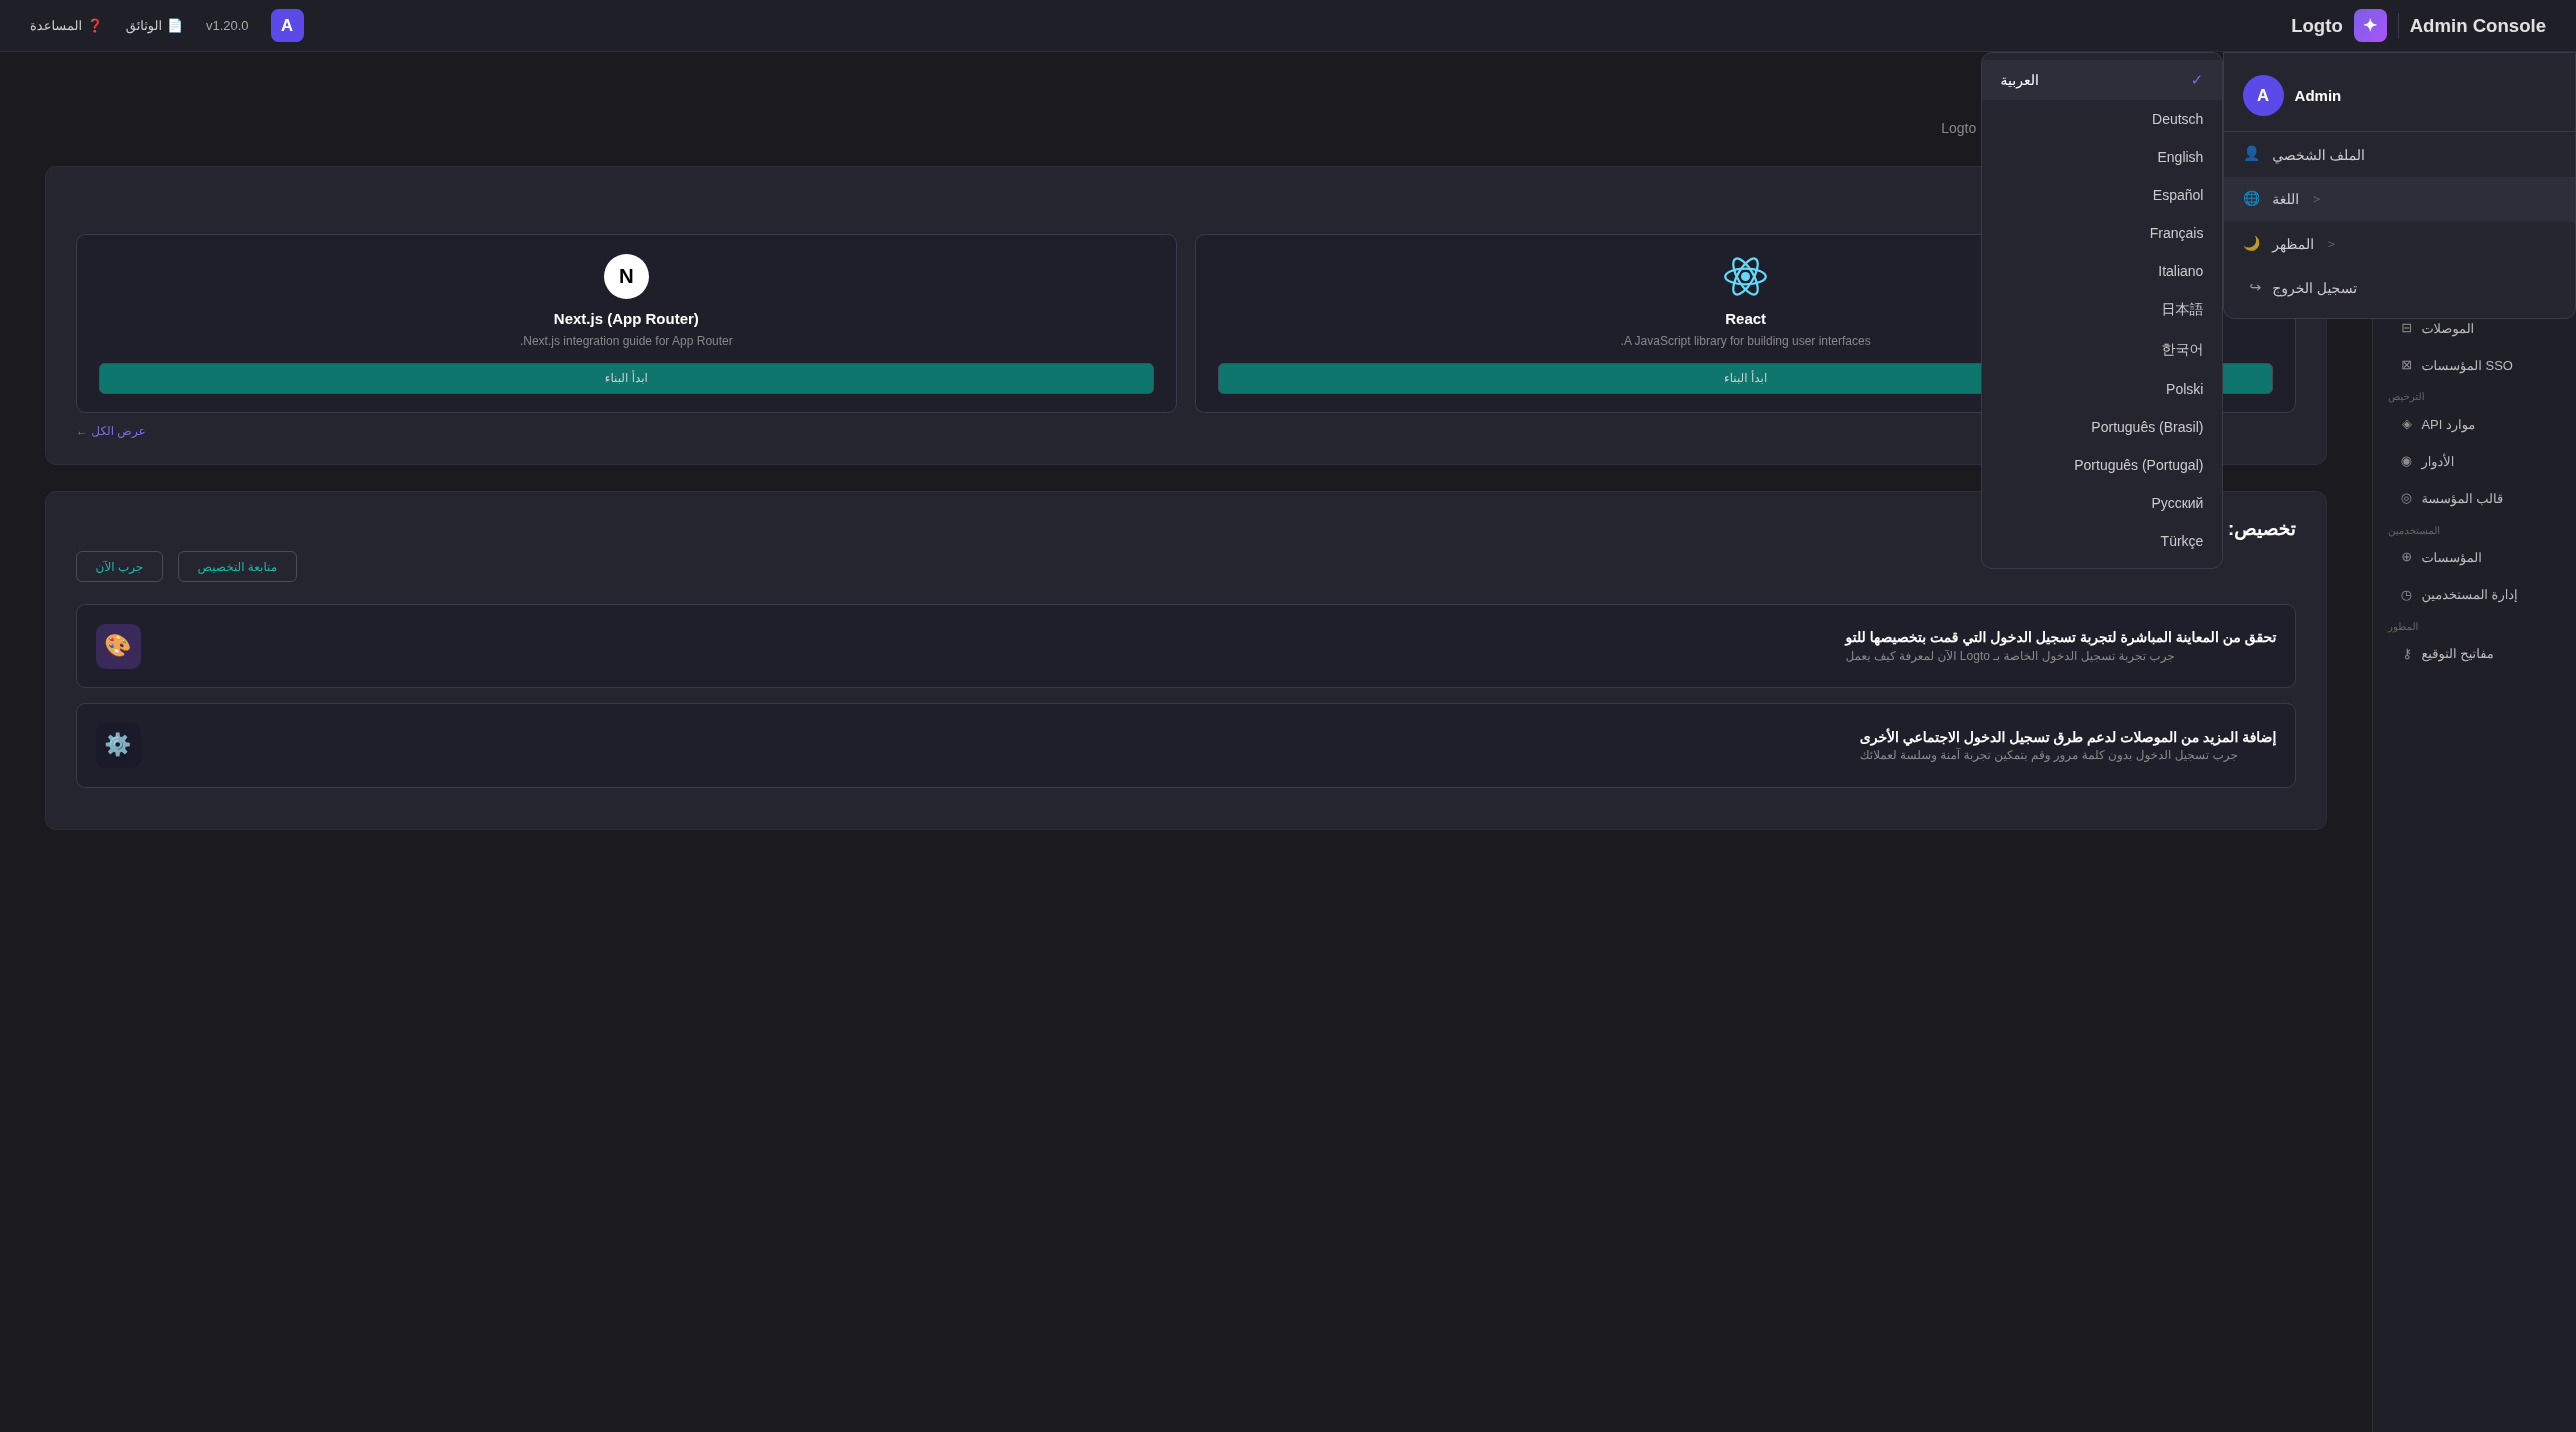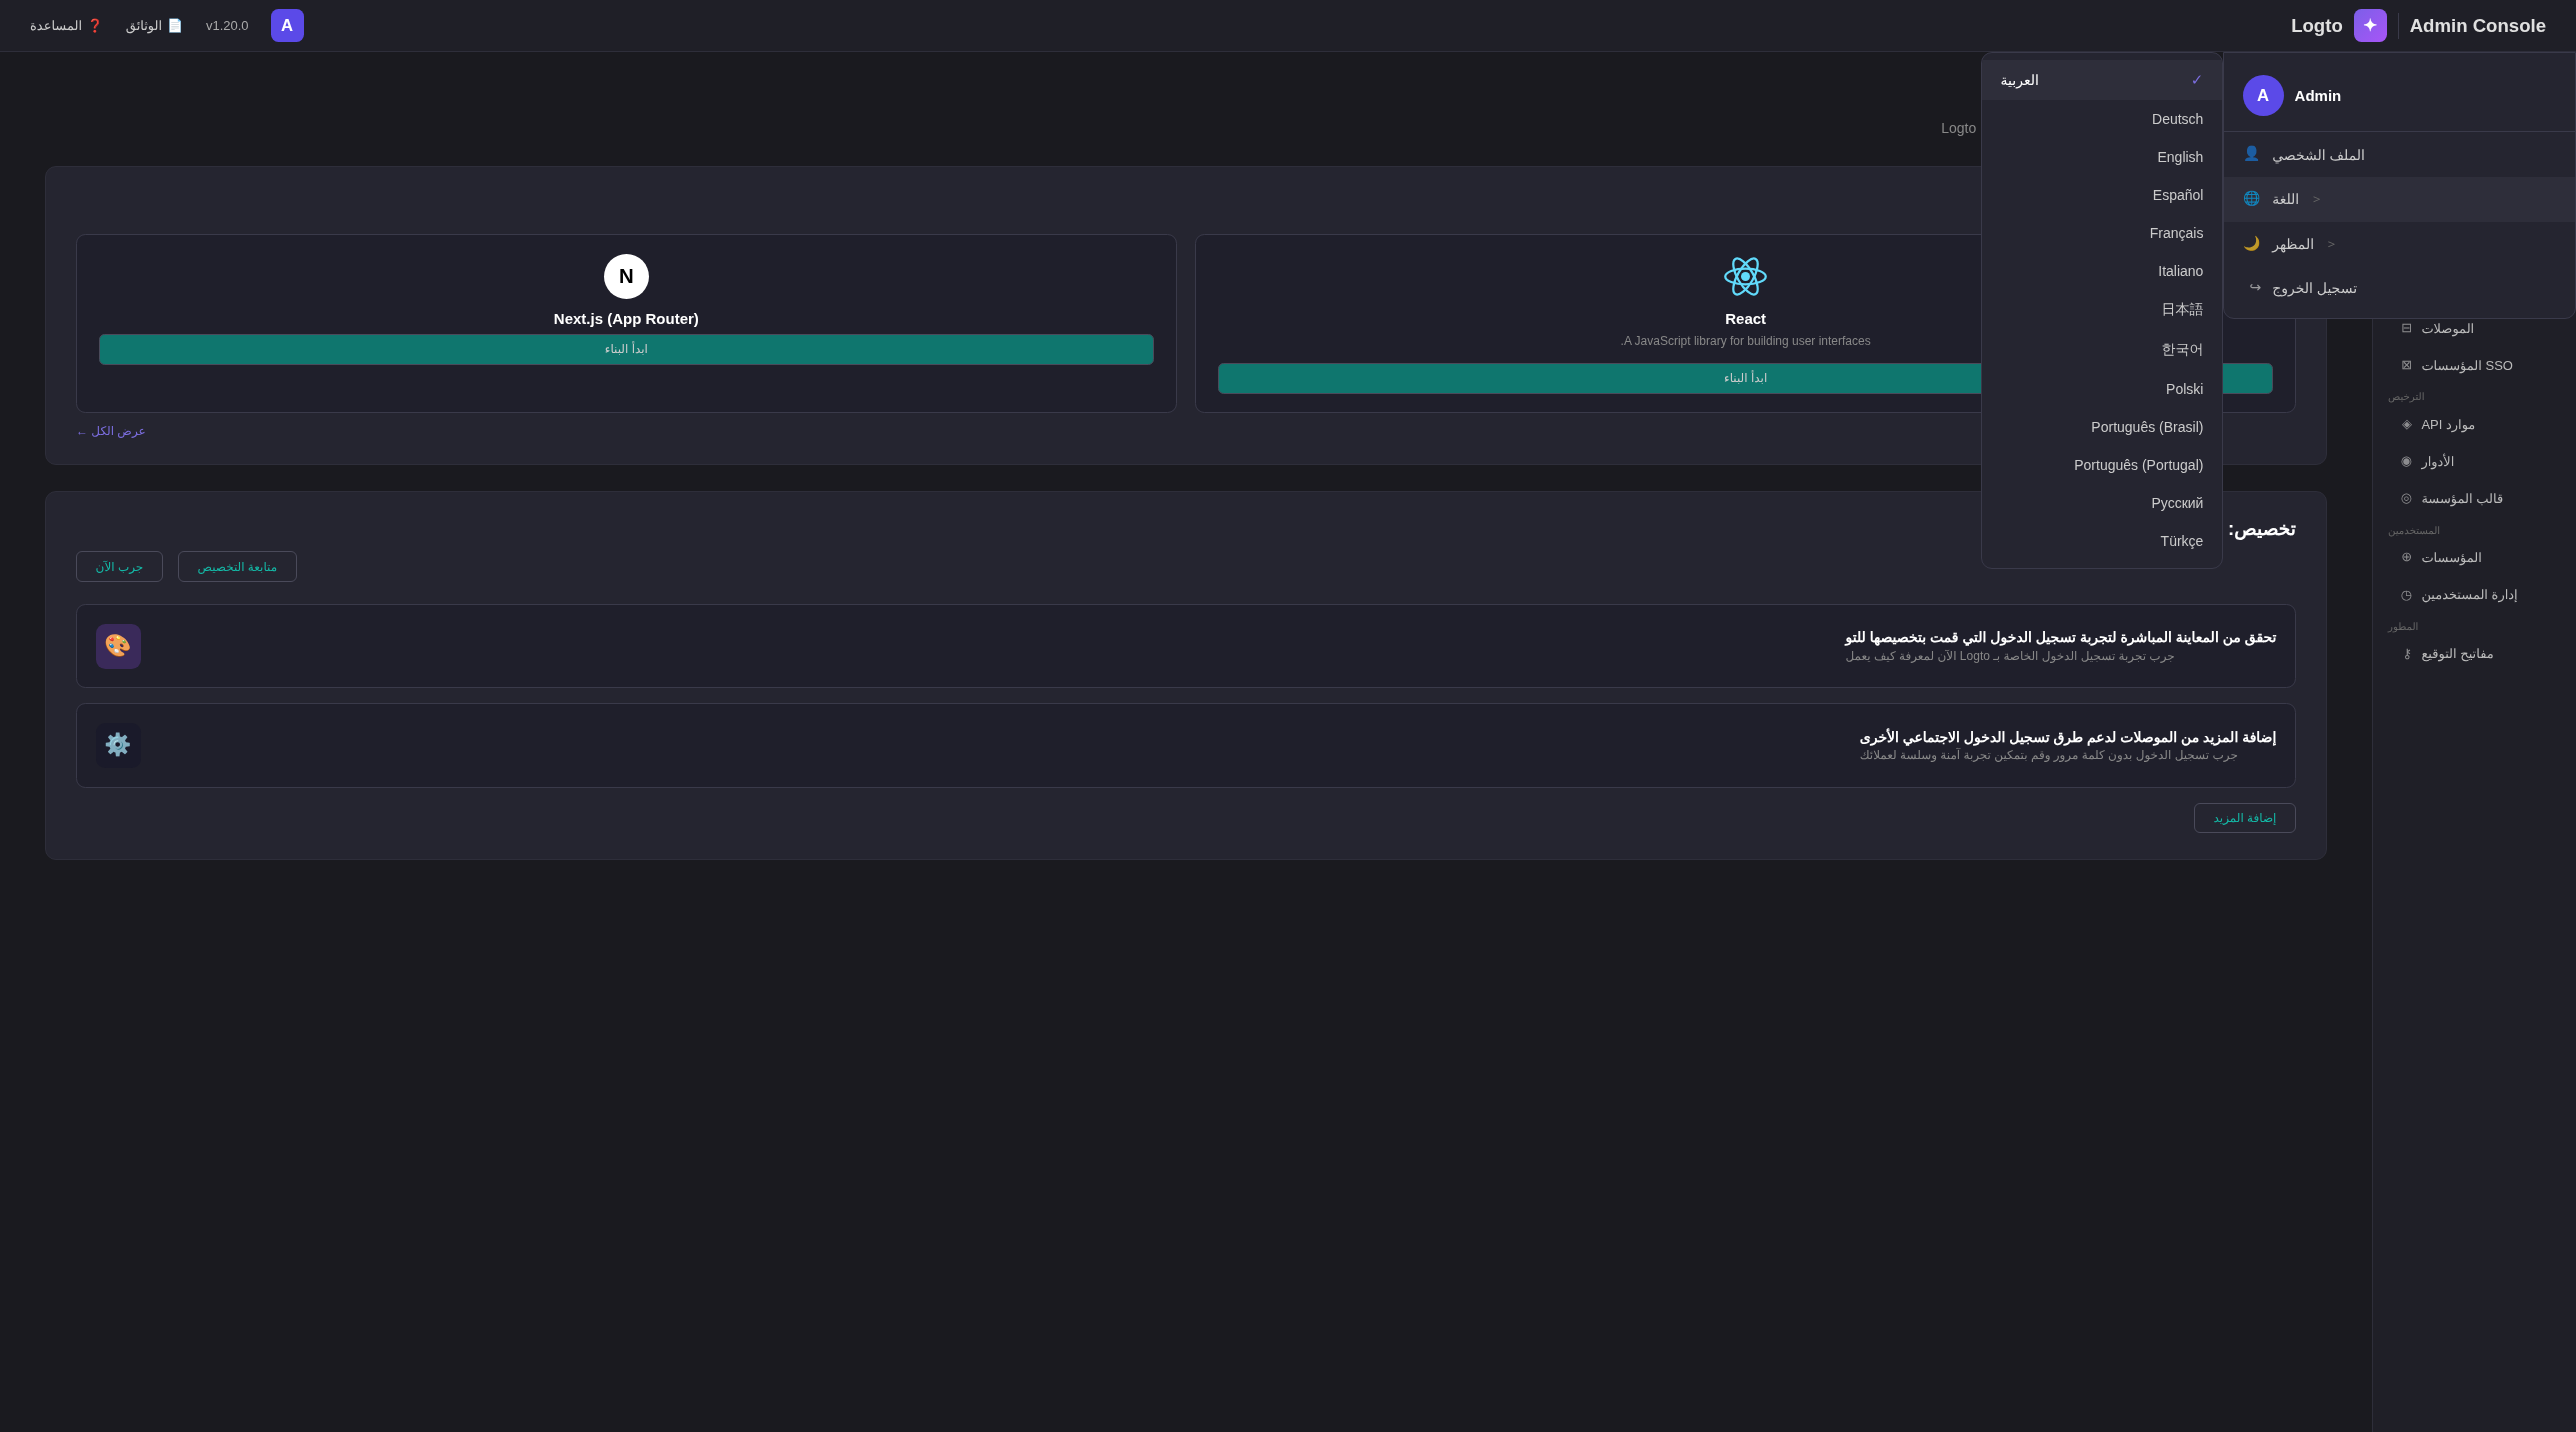--- a/index.html
+++ b/index.html
@@ -539,20 +539,21 @@
               <ellipse cx="20" cy="20" rx="18" ry="7" fill="none" stroke="#61dafb" stroke-width="2" transform="rotate(120 20 20)"></ellipse>
             </svg>
           </div>
           <h3>React</h3>
           <p>A JavaScript library for building user interfaces.</p>
           <button class="btn-primary">ابدأ البناء</button>
         </div>
         <div class="framework-card">
           <div class="framework-icon-next">N</div>
           <h3>Next.js (App Router)</h3>
+          <p>Next.js integration guide for App Router.</p>
           <button class="btn-primary">ابدأ البناء</button>
         </div>
       </div>
       <div class="view-all">
         <span>عرض الكل ←</span>
       </div>
     </div>
 
     <div class="customize-section">
       <div class="section-title">تخصيص: قدم تجربة تسجيل دخول رائعة</div>
@@ -567,19 +568,16 @@
         </div>
         <div class="connector-icon connector-icon-purple">🎨</div>
       </div>
       <div class="connector-item">
         <div class="connector-info">
           <div class="connector-title">إضافة المزيد من الموصلات لدعم طرق تسجيل الدخول الاجتماعي الأخرى</div>
           <div class="connector-desc">جرب تسجيل الدخول بدون كلمة مرور وقم بتمكين تجربة آمنة وسلسة لعملائك</div>
         </div>
         <div class="connector-icon connector-icon-dark">⚙️</div>
       </div>
-      <div style="text-align:right; margin-top:15px;">
-        <button class="btn-outline">إضافة المزيد</button>
-      </div>
     </div>
   </div>
 </div>
 
 
 </body></html>

